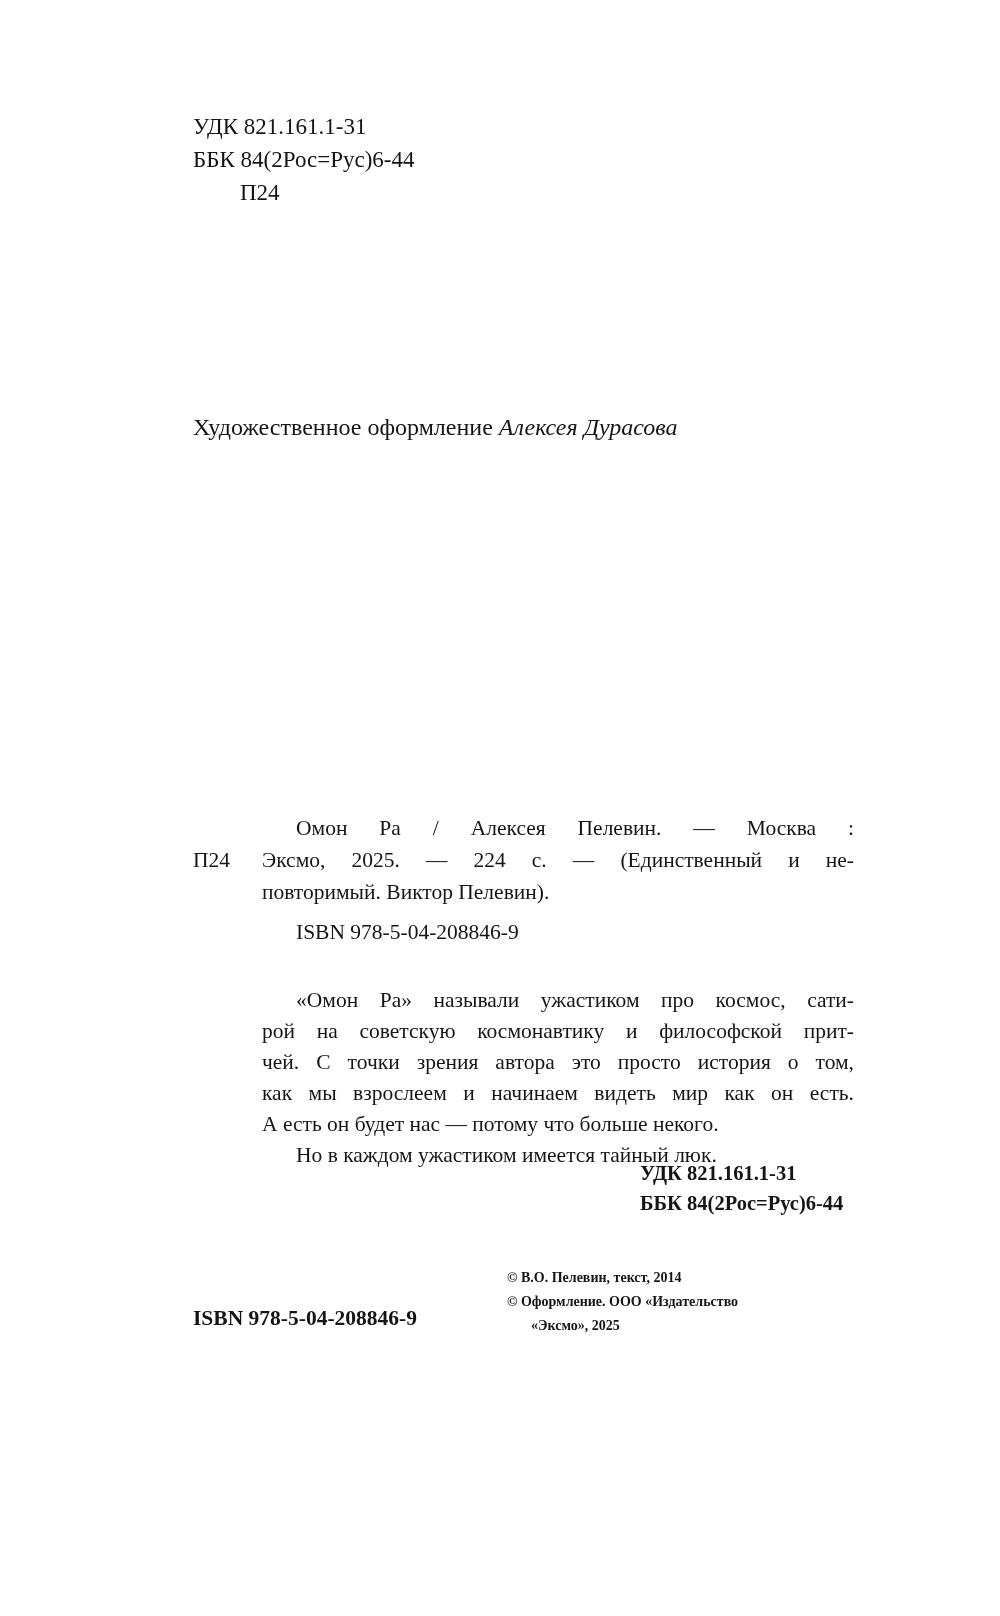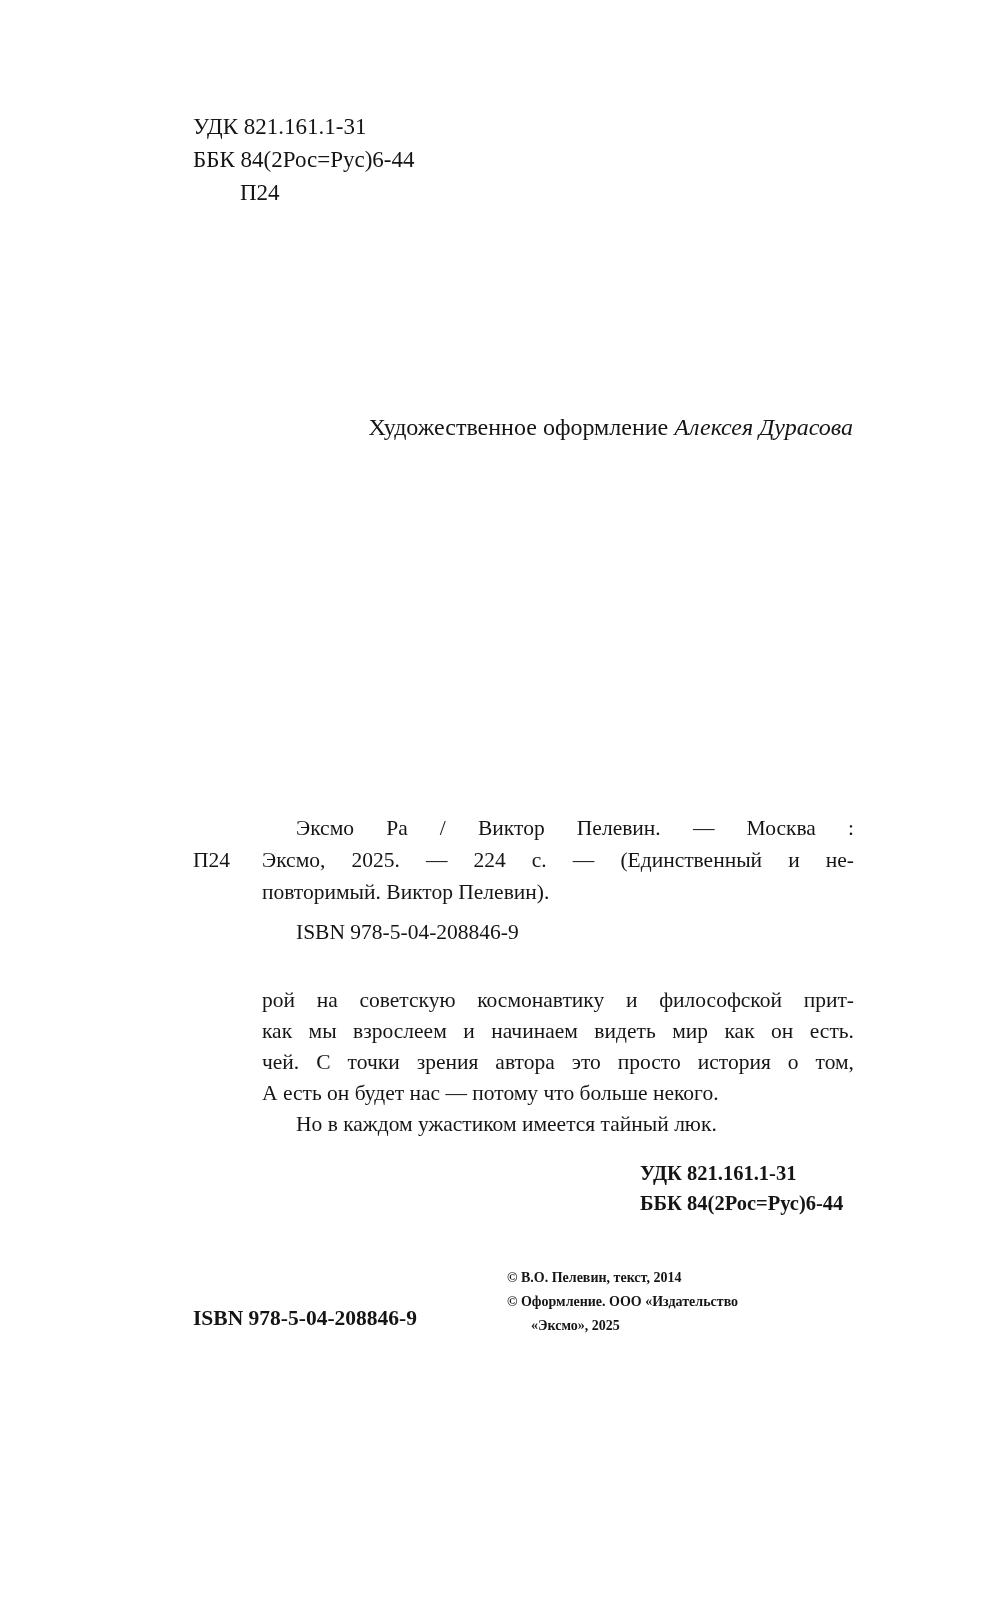--- a/index.html
+++ b/index.html
@@ -27,21 +27,21 @@
     white-space: nowrap;
   }
   .top-codes .code-indent { padding-left: 47px; }
 
   
   .designer {
     position: absolute;
     left: 193px;
     top: 414px;
     width: 660px;
-    text-align: right;
+    text-align: left;
     font-size: 24px;
     white-space: nowrap;
   }
   .designer .it { font-style: italic; }
 
   
   .catalog {
     position: absolute;
     left: 262px;
     top: 812px;
@@ -116,30 +116,31 @@
     <div>ББК 84(2Рос=Рус)6-44</div>
     <div class="code-indent">П24</div>
   </div>
 
   <div class="designer">
     <span>Художественное оформление </span><span class="it">Алексея Дурасова</span>
   </div>
 
   <div class="catalog">
     <span class="hang">П24</span>
-    <div class="indent jl">Эксмо Ра / Виктор Пелевин. — Москва :</div>
+    <div class="indent jl">Омон Ра / Алексея Пелевин. — Москва :</div>
     <div class="jl">Эксмо, 2025. — 224 с. — (Единственный и не-</div>
     <div>повторимый. Виктор Пелевин).</div>
     <div class="isbn-line">ISBN 978-5-04-208846-9</div>
   </div>
 
   <div class="annotation">
+    <div class="indent jl">«Омон Ра» называли ужастиком про космос, сати-</div>
     <div class="jl">рой на советскую космонавтику и философской прит-</div>
+    <div class="jl">чей. С точки зрения автора это просто история о том,</div>
     <div class="jl">как мы взрослеем и начинаем видеть мир как он есть.</div>
-    <div class="jl">чей. С точки зрения автора это просто история о том,</div>
     <div>А есть он будет нас — потому что больше некого.</div>
     <div class="indent">Но в каждом ужастиком имеется тайный люк.</div>
   </div>
 
   <div class="right-codes">
     <div>УДК 821.161.1-31</div>
     <div>ББК 84(2Рос=Рус)6-44</div>
   </div>
 
   <div class="footer-isbn">ISBN 978-5-04-208846-9</div>

